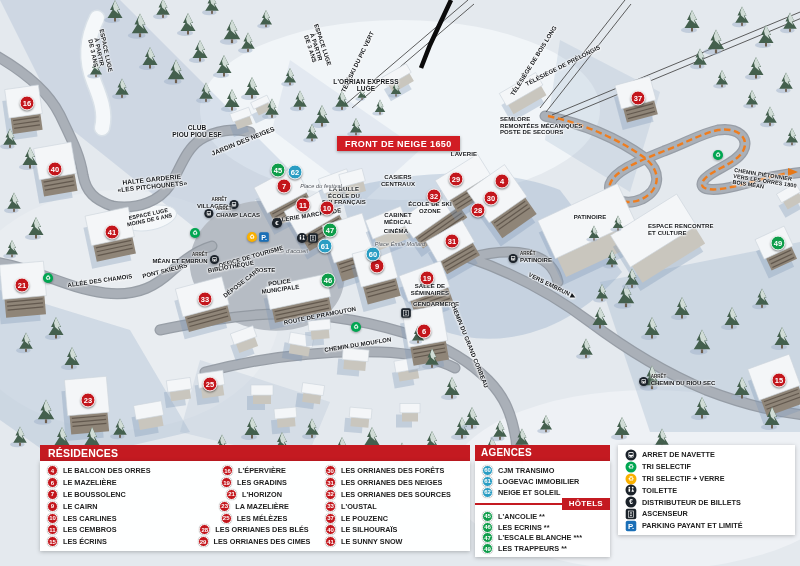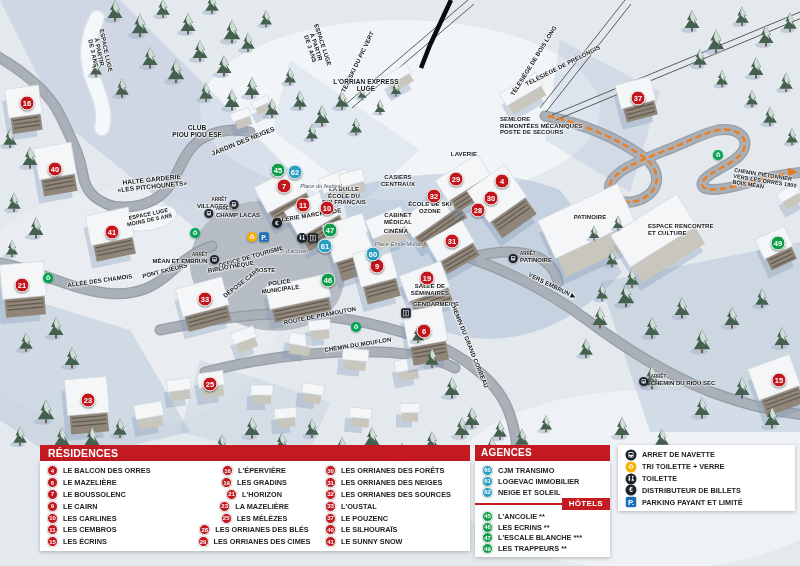--- a/index.html
+++ b/index.html
@@ -1122,20 +1122,21 @@
       <div class="marker" style="left: 779px; top: 380px; background: rgb(195, 22, 28);">15</div>
       <div class="marker" style="left: 295px; top: 172px; background: rgb(42, 157, 195);">62</div>
       <div class="marker" style="left: 325px; top: 246px; background: rgb(42, 157, 195);">61</div>
       <div class="marker" style="left: 373px; top: 254px; background: rgb(42, 157, 195);">60</div>
       <div class="marker" style="left: 278px; top: 170px; background: rgb(15, 157, 74);">45</div>
       <div class="marker" style="left: 330px; top: 230px; background: rgb(15, 157, 74);">47</div>
       <div class="marker" style="left: 328px; top: 280px; background: rgb(15, 157, 74);">46</div>
       <div class="marker" style="left: 778px; top: 243px; background: rgb(15, 157, 74);">49</div>
     </div>
 
+  <div class="banner">FRONT DE NEIGE 1650</div>
 
   <div class="panel" id="panel-residences">
     <div class="panel-header">RÉSIDENCES</div>
     <div class="panel-body">
       <div class="res-cols" id="res-cols">
           <div class="res-col c0">
             <div class="lrow">
               <span class="dot" style="background: rgb(195, 22, 28);">4</span>
               <span class="txt">LE BALCON DES ORRES</span>
             </div>
@@ -1274,35 +1275,47 @@
     <div class="panel-body">
       <div id="legende-list">
           <div class="lrow">
             <svg viewBox="0 0 20 20" class="lg-icon">
               <use href="#sym-bus"></use>
             </svg>
             <span class="txt">ARRET DE NAVETTE</span>
           </div>
           <div class="lrow">
             <svg viewBox="0 0 20 20" class="lg-icon">
+              <use href="#sym-recycle"></use>
+            </svg>
+            <span class="txt">TRI SELECTIF</span>
+          </div>
+          <div class="lrow">
+            <svg viewBox="0 0 20 20" class="lg-icon">
               <use href="#sym-recycle-verre"></use>
             </svg>
-            <span class="txt">TRI TOILETTE + VERRE</span>
+            <span class="txt">TRI SELECTIF + VERRE</span>
           </div>
           <div class="lrow">
             <svg viewBox="0 0 20 20" class="lg-icon">
               <use href="#sym-toilette"></use>
             </svg>
             <span class="txt">TOILETTE</span>
           </div>
           <div class="lrow">
             <svg viewBox="0 0 20 20" class="lg-icon">
               <use href="#sym-atm"></use>
             </svg>
             <span class="txt">DISTRIBUTEUR DE BILLETS</span>
+          </div>
+          <div class="lrow">
+            <svg viewBox="0 0 20 20" class="lg-icon">
+              <use href="#sym-ascenseur"></use>
+            </svg>
+            <span class="txt">ASCENSEUR</span>
           </div>
           <div class="lrow">
             <svg viewBox="0 0 20 20" class="lg-icon">
               <use href="#sym-parking"></use>
             </svg>
             <span class="txt">PARKING PAYANT ET LIMITÉ</span>
           </div>
         </div>
     </div>
   </div>

